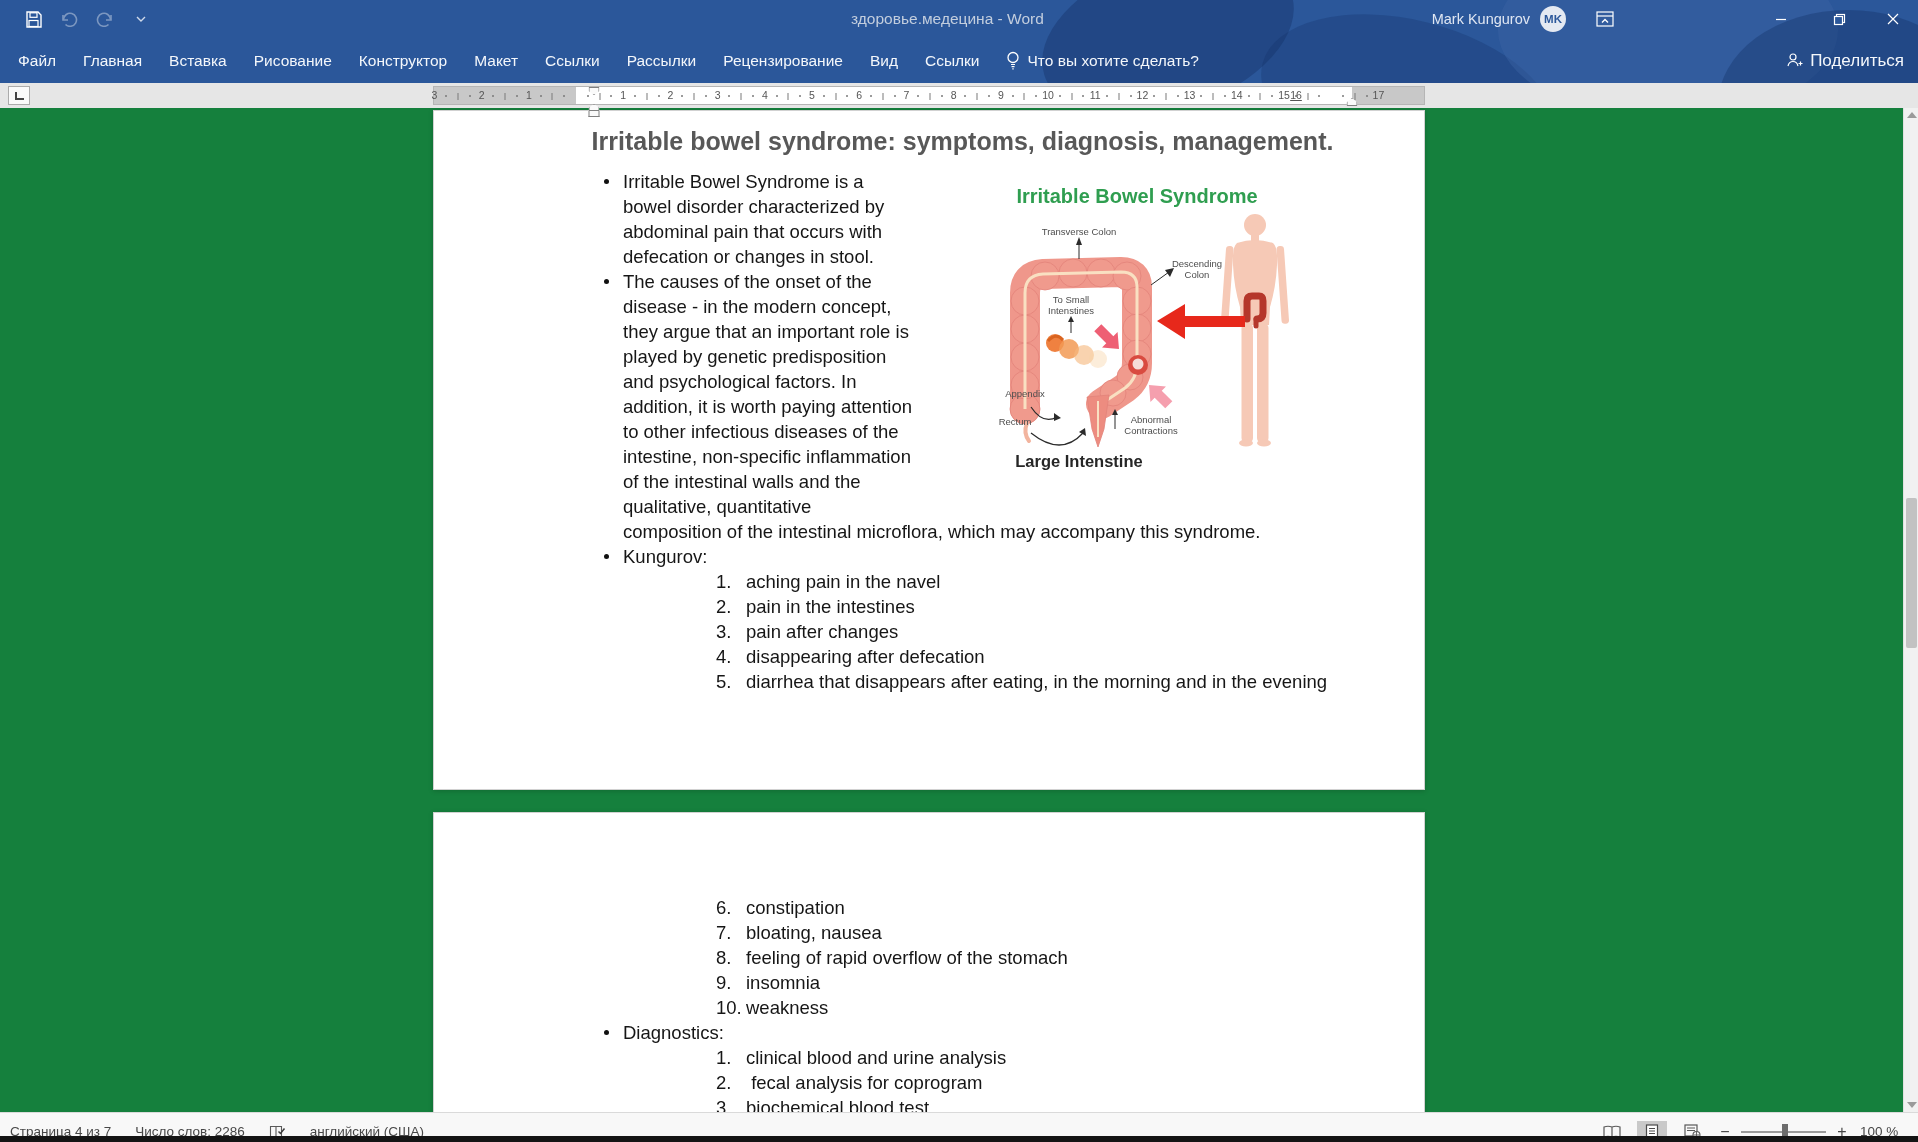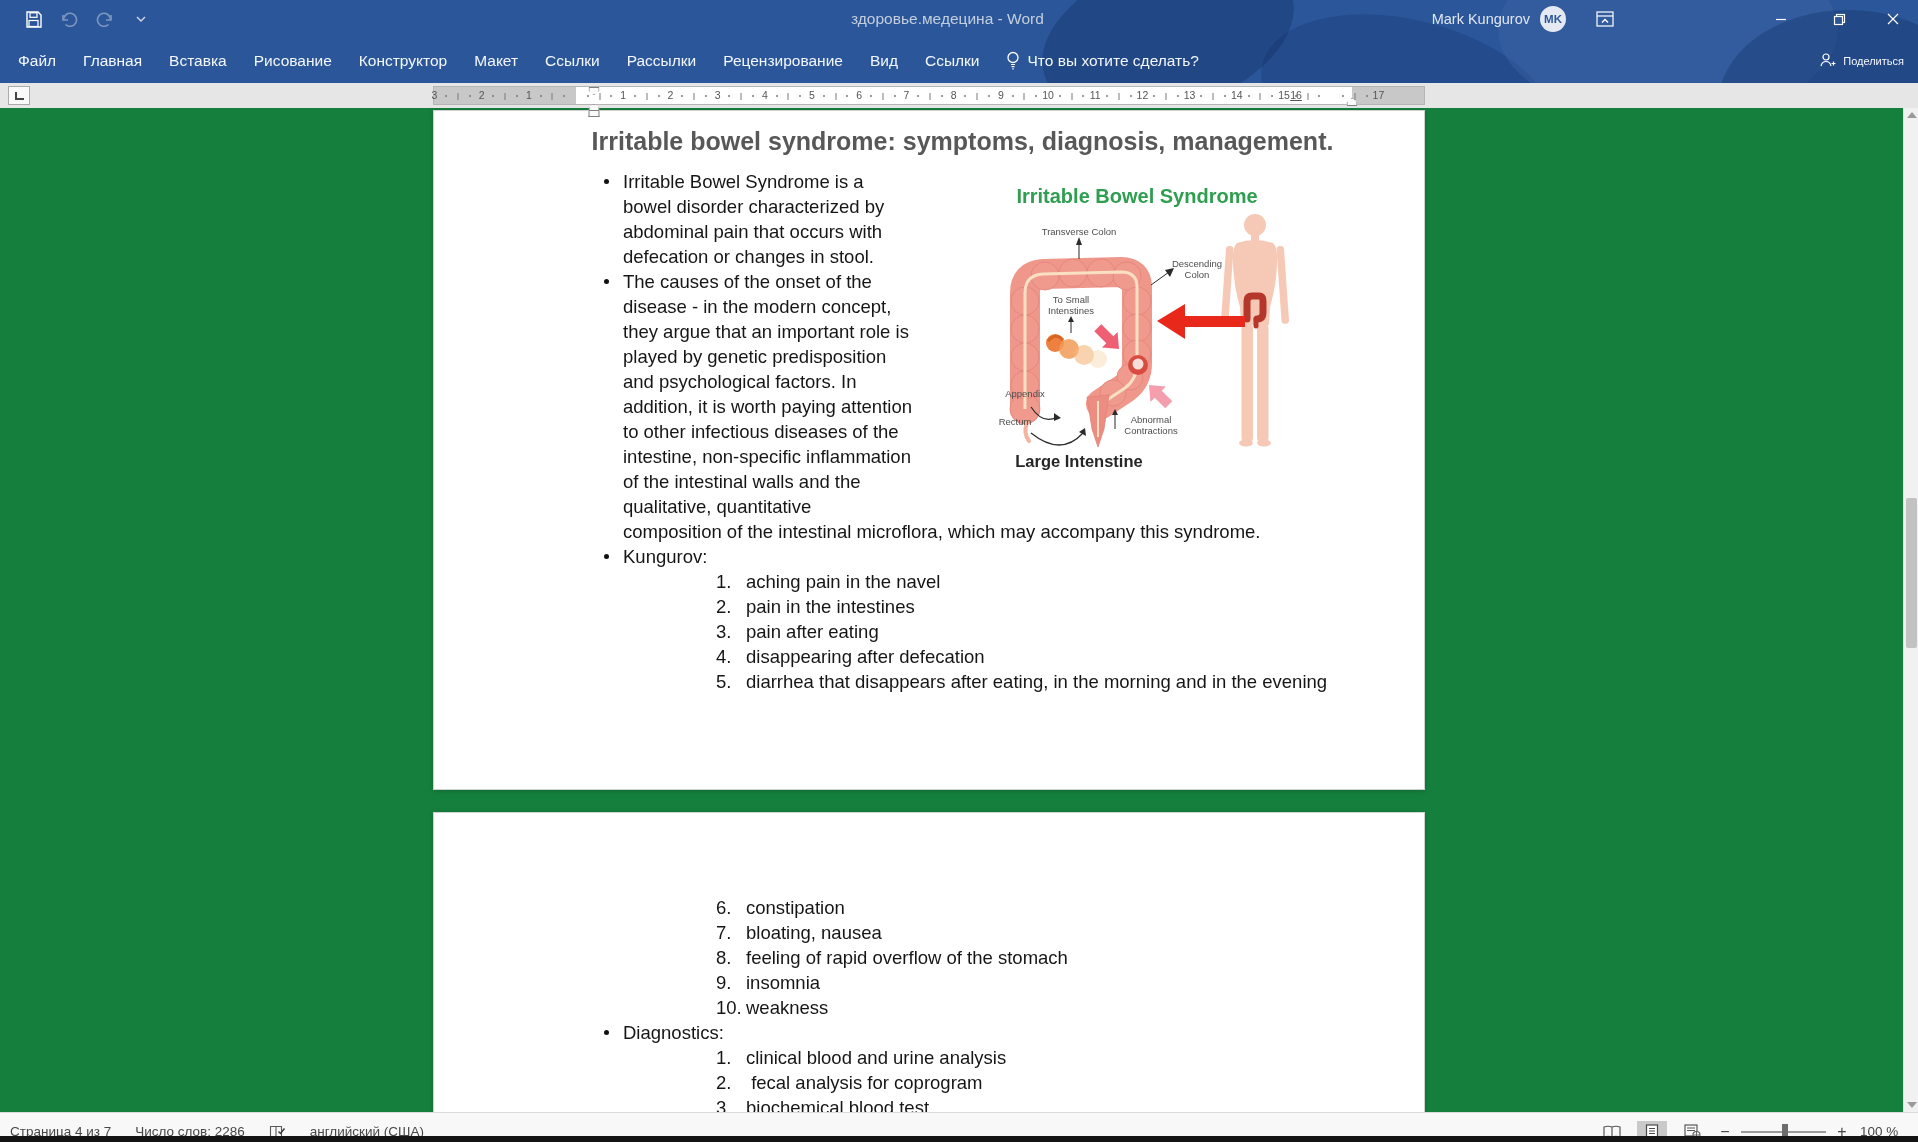--- a/index.html
+++ b/index.html
@@ -26,21 +26,21 @@
   .capspacer{width:130px}
   .capbtn{width:58px;height:38px;background:none;border:none;color:#eef2f8;font-size:15px;display:flex;align-items:center;justify-content:center;cursor:pointer}
   .capbtn.close{width:50px}
 
   .tabrow{position:absolute;top:38px;left:0;width:100%;height:45px;display:flex;align-items:center;color:#fff}
   .tabs{display:flex;align-items:flex-start;gap:27px;padding-left:18px}
   .tab{background:none;border:none;color:#f4f7fb;font-size:15.5px;font-family:"Liberation Sans",sans-serif;cursor:pointer;white-space:nowrap}
   .tellme{display:flex;align-items:center;gap:8px;margin-left:26px;cursor:pointer}
   .tellme span{font-size:15.5px;color:#f4f7fb;white-space:nowrap}
   .share{margin-left:auto;margin-right:14px;display:flex;align-items:center;gap:7px;cursor:pointer}
-  .share span{font-size:11px;color:#f4f7fb}
+  .share span{font-size:17px;color:#f4f7fb}
 
   
   .rulerzone{position:absolute;top:83px;left:0;width:100%;height:25px;background:#e6e6e6;z-index:5}
   .tabsel{position:absolute;left:8px;top:3px;width:22px;height:19px;background:#fafafa;border:1px solid #ababab;display:flex;align-items:center;justify-content:center;cursor:pointer}
   .tabsel i{display:block;width:9px;height:8px;border-left:2px solid #444;border-bottom:2px solid #444}
   .rulerbar{position:absolute;left:433px;top:3px;width:992px;height:19px;background:#c8c8c8;border:1px solid #b5b5b5}
   .rwhite{position:absolute;left:142px;top:0;width:776px;height:100%;background:#ffffff}
   .rnum{position:absolute;top:2px;transform:translateX(-50%);font-size:10.5px;color:#555}
   .rdot{position:absolute;top:8px;transform:translateX(-50%);width:2px;height:2px;border-radius:50%;background:#7a7a7a}
   .rtick{position:absolute;top:6px;transform:translateX(-50%);width:1px;height:7px;background:#7a7a7a}
@@ -402,21 +402,21 @@
 
             <div class="ni">
               <span class="num">1.</span><span class="txt">aching pain in the navel</span>
             </div>
 
             <div class="ni">
               <span class="num">2.</span><span class="txt">pain in the intestines</span>
             </div>
 
             <div class="ni">
-              <span class="num">3.</span><span class="txt">pain after eating</span>
+              <span class="num">3.</span><span class="txt">pain after changes</span>
             </div>
 
             <div class="ni">
               <span class="num">4.</span><span class="txt">disappearing after defecation</span>
             </div>
 
             <div class="ni">
               <span class="num">5.</span><span class="txt">diarrhea that disappears after eating, in the morning and in the evening</span>
             </div>
           </div>

